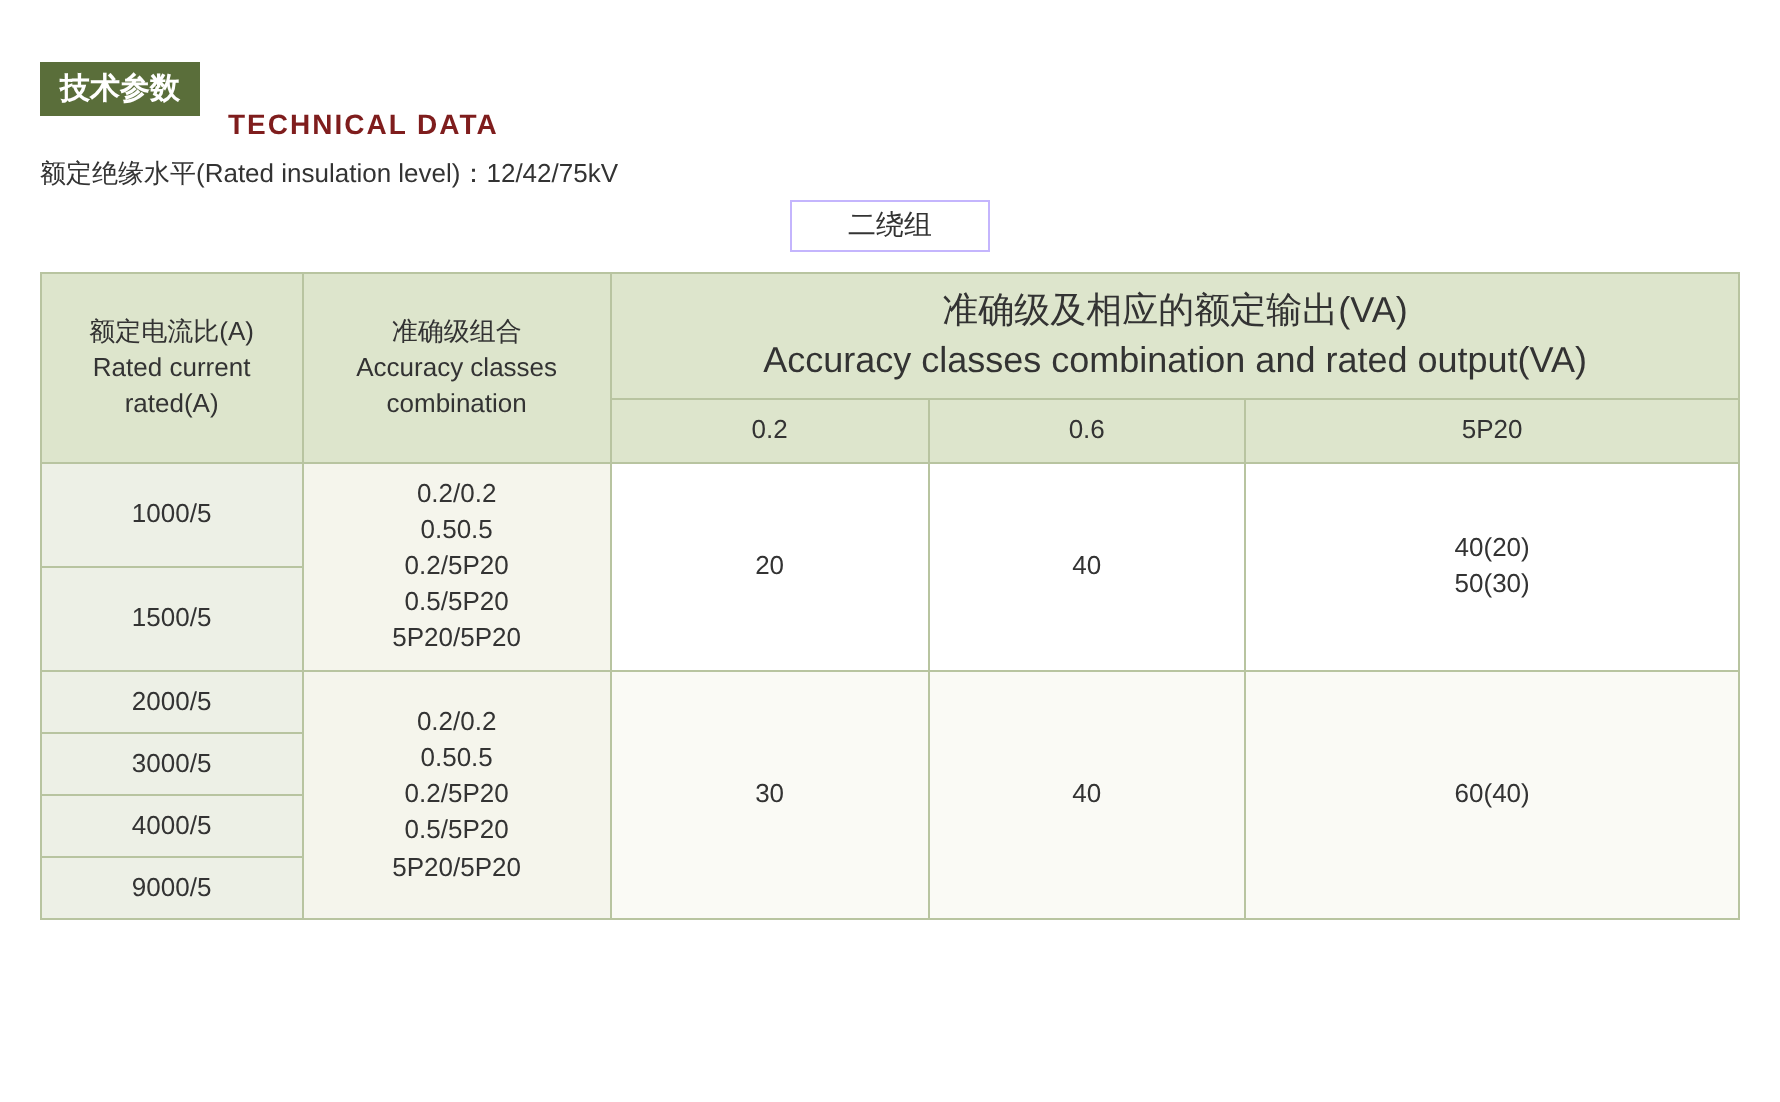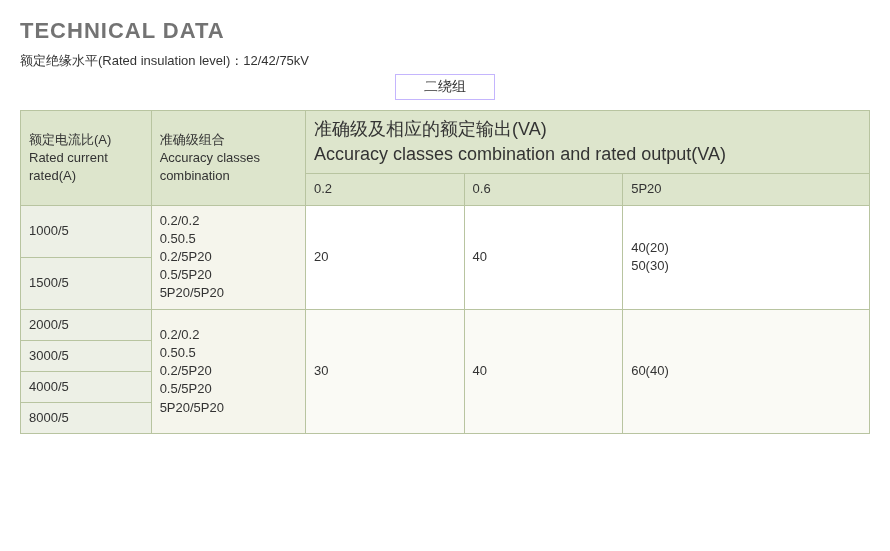--- a/index.html
+++ b/index.html
@@ -22,24 +22,25 @@
     }
     .header-badge {
       background: #5a6e3a;
       color: #fff;
       font-size: 15px;
       font-weight: bold;
       padding: 4px 10px;
       white-space: nowrap;
     }
     .header-title {
-      font-size: 22px;
+      font-size: 14px;
       font-weight: bold;
-      color: #737373;
+      color: #7f1d1d;
       letter-spacing: 1px;
+      margin-top: 36px;
     }
     .subtitle {
       font-size: 13px;
       color: #333;
       margin-bottom: 4px;
     }
 
     
     .section-label-wrap {
       display: flex;
@@ -56,21 +57,21 @@
 
     
     .data-table {
       width: 100%;
       border-collapse: collapse;
       border: 1px solid #b8c4a0;
     }
     .data-table th,
     .data-table td {
       border: 1px solid #b8c4a0;
-      text-align: left;
+      text-align: center;
       vertical-align: middle;
       padding: 6px 8px;
       line-height: 1.4;
     }
 
     
     .th-main {
       background: #dde5cc;
       font-weight: normal;
       font-size: 13px;
@@ -103,20 +104,21 @@
     .th-accuracy-group {
       background: #dde5cc;
       font-weight: normal;
       font-size: 18px;
     }
   </style>
 </head>
 <body>
 
 <div class="header-row">
+  <span class="header-badge">技术参数</span>
   <span class="header-title">TECHNICAL DATA</span>
 </div>
 <div class="subtitle">额定绝缘水平(Rated insulation level)：12/42/75kV</div>
 
 <div class="section-label-wrap">
   <span class="section-label">二绕组</span>
 </div>
 
 <table class="data-table">
   <thead>
@@ -171,16 +173,16 @@
   <td class="td-value-light" rowspan="4">40</td>
   <td class="td-value-light" rowspan="4">60(40)</td>
 </tr>
       <tr>
         <td class="td-ratio">3000/5</td>
       </tr>
       <tr>
         <td class="td-ratio">4000/5</td>
       </tr>
       <tr>
-        <td class="td-ratio">8000/5</td>
+        <td class="td-ratio">9000/5</td>
       </tr>
     </tbody>
 </table>
 
 </body></html>

